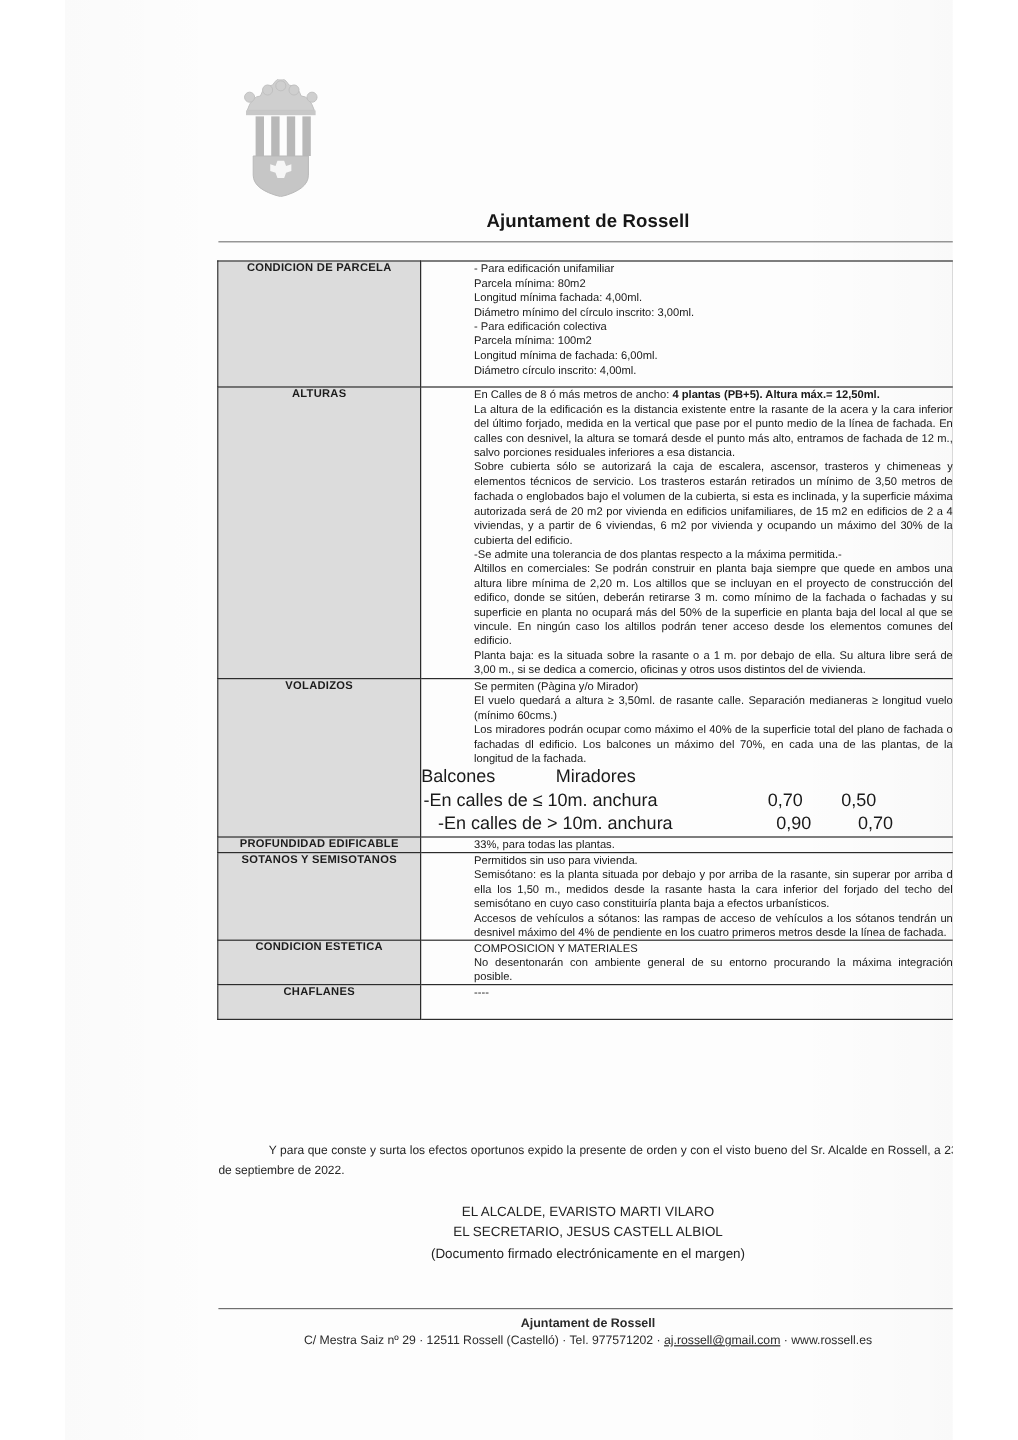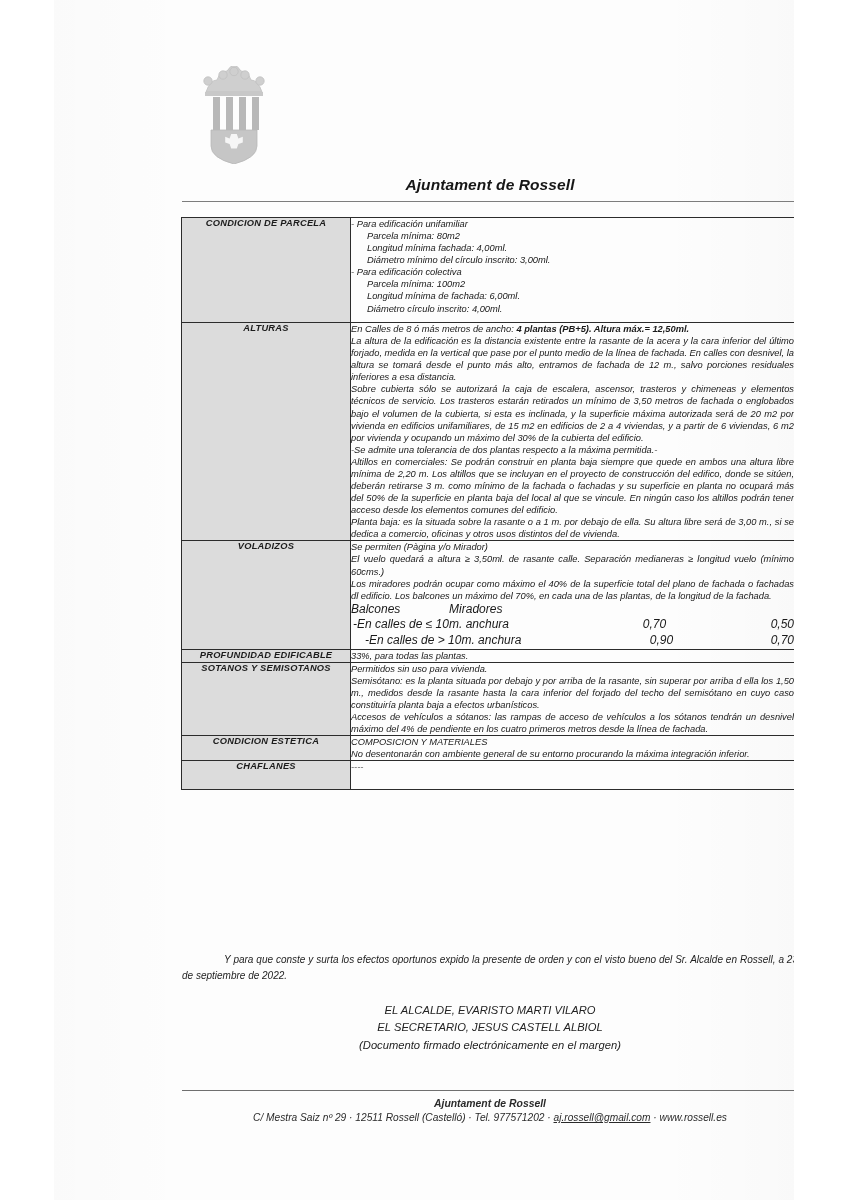--- a/index.html
+++ b/index.html
@@ -12,21 +12,20 @@
     font-family: "Liberation Sans", sans-serif;
     color: #1a1a1a;
   }
   .page {
     position: relative;
     width: 740px;
     height: 1200px;
     margin: 0 auto;
     background: #fdfdfd;
     overflow: hidden;
-    font-style: italic;
   }
   
   .page::before {
     content: "";
     position: absolute;
     inset: 0;
     background:
       linear-gradient(90deg, rgba(0,0,0,0.012) 0%, rgba(0,0,0,0) 18%, rgba(0,0,0,0) 82%, rgba(0,0,0,0.015) 100%);
     pointer-events: none;
     z-index: 0;
@@ -97,42 +96,43 @@
   .row-body {
     font-size: 9.3px;
     line-height: 1.30;
     color: #191919;
     padding: 2.5px 5px 3px 6px;
     text-align: justify;
     text-justify: inter-word;
   }
   .row-body p {
     margin: 0;
+    padding-left: 44px;
   }
   .row-body .nj {
     text-align: left;
   }
   .indent1 { padding-left: 16px; display: block; }
   .b { font-weight: bold; }
 
   
   .mini-grid {
     width: 100%;
     border-collapse: collapse;
-    font-size: 12px;
+    font-size: 15px;
     line-height: 1.30;
   }
   .mini-grid td {
     border: none;
     padding: 0;
     vertical-align: top;
   }
   .mg-lbl  { width: 58%; }
   .mg-c1   { width: 21%; text-align: center; }
-  .mg-c2   { width: 21%; text-align: right; }
+  .mg-c2   { width: 21%; text-align: left; }
   .mg-head-b { padding-left: 0; }
   .mg-head-m { padding-left: 0; }
 
   
   .closing {
     position: absolute;
     left: 128px;
     top: 952px;
     width: 616px;
     font-size: 10px;
@@ -343,21 +343,21 @@
             <p>Semisótano: es la planta situada por debajo y por arriba de la rasante, sin superar por arriba d ella los 1,50 m., medidos desde la rasante hasta la cara inferior del forjado del techo del semisótano en cuyo caso constituiría planta baja a efectos urbanísticos.</p>
             <p>Accesos de vehículos a sótanos: las rampas de acceso de vehículos a los sótanos tendrán un desnivel máximo del 4% de pendiente en los cuatro primeros metros desde la línea de fachada.</p>
           </td>
         </tr>
 
 
         <tr>
           <td class="row-label">CONDICION ESTETICA</td>
           <td class="row-body">
             <p class="nj">COMPOSICION Y MATERIALES</p>
-            <p>No desentonarán con ambiente general de su entorno procurando la máxima integración inferior.</p>
+            <p>No desentonarán con ambiente general de su entorno procurando la máxima integración posible.</p>
           </td>
         </tr>
 
         <tr>
           <td class="row-label" style="height:28px;">CHAFLANES</td>
           <td class="row-body">
             <p class="nj">----</p>
           </td>
         </tr>
 

